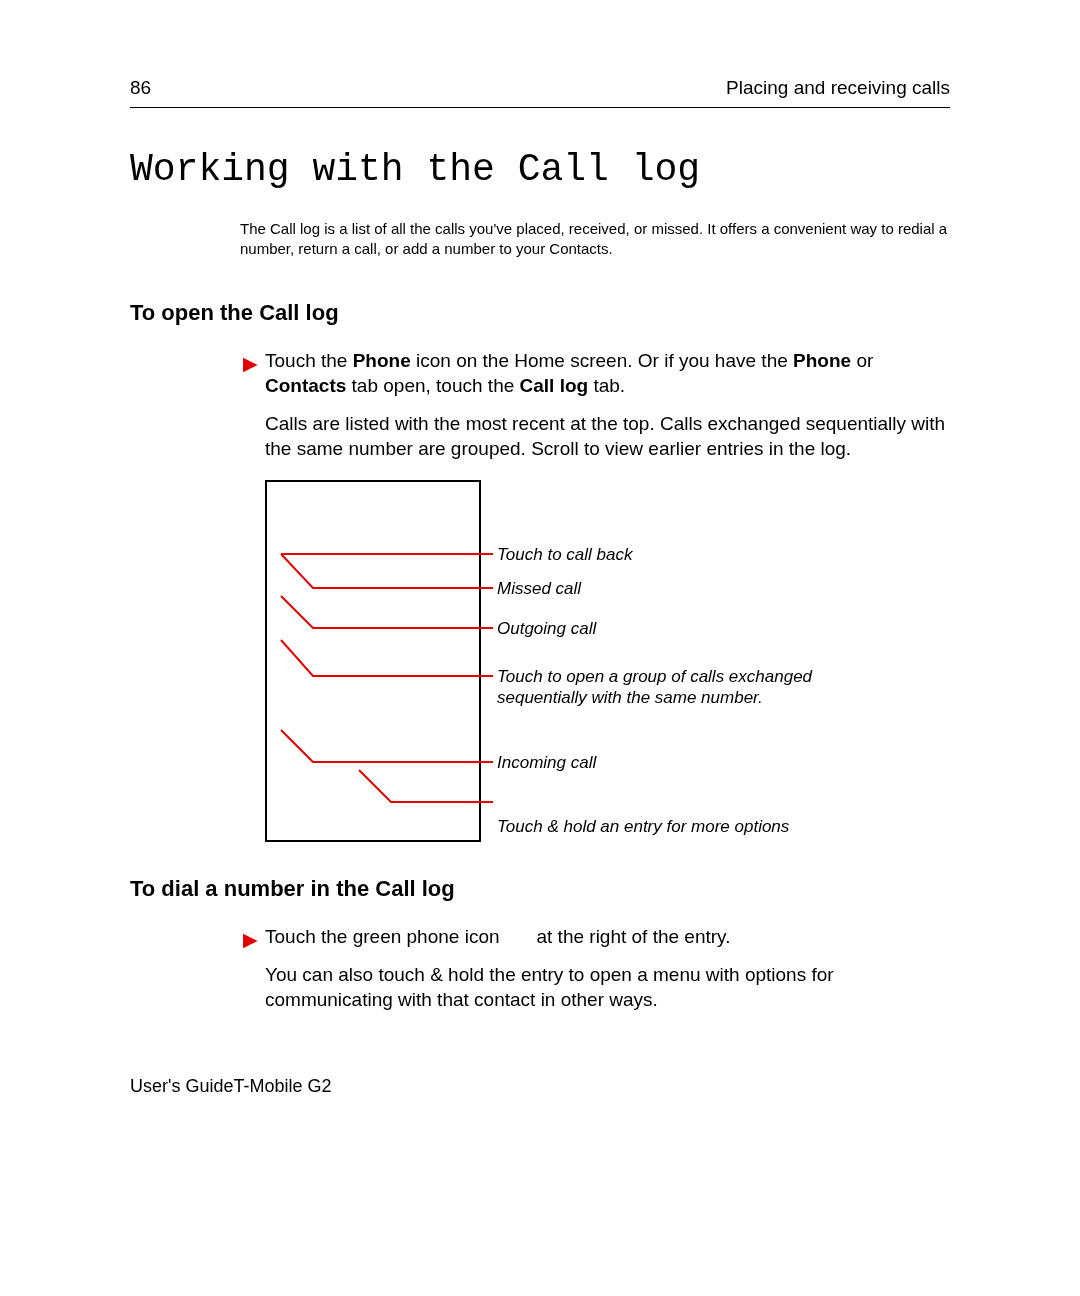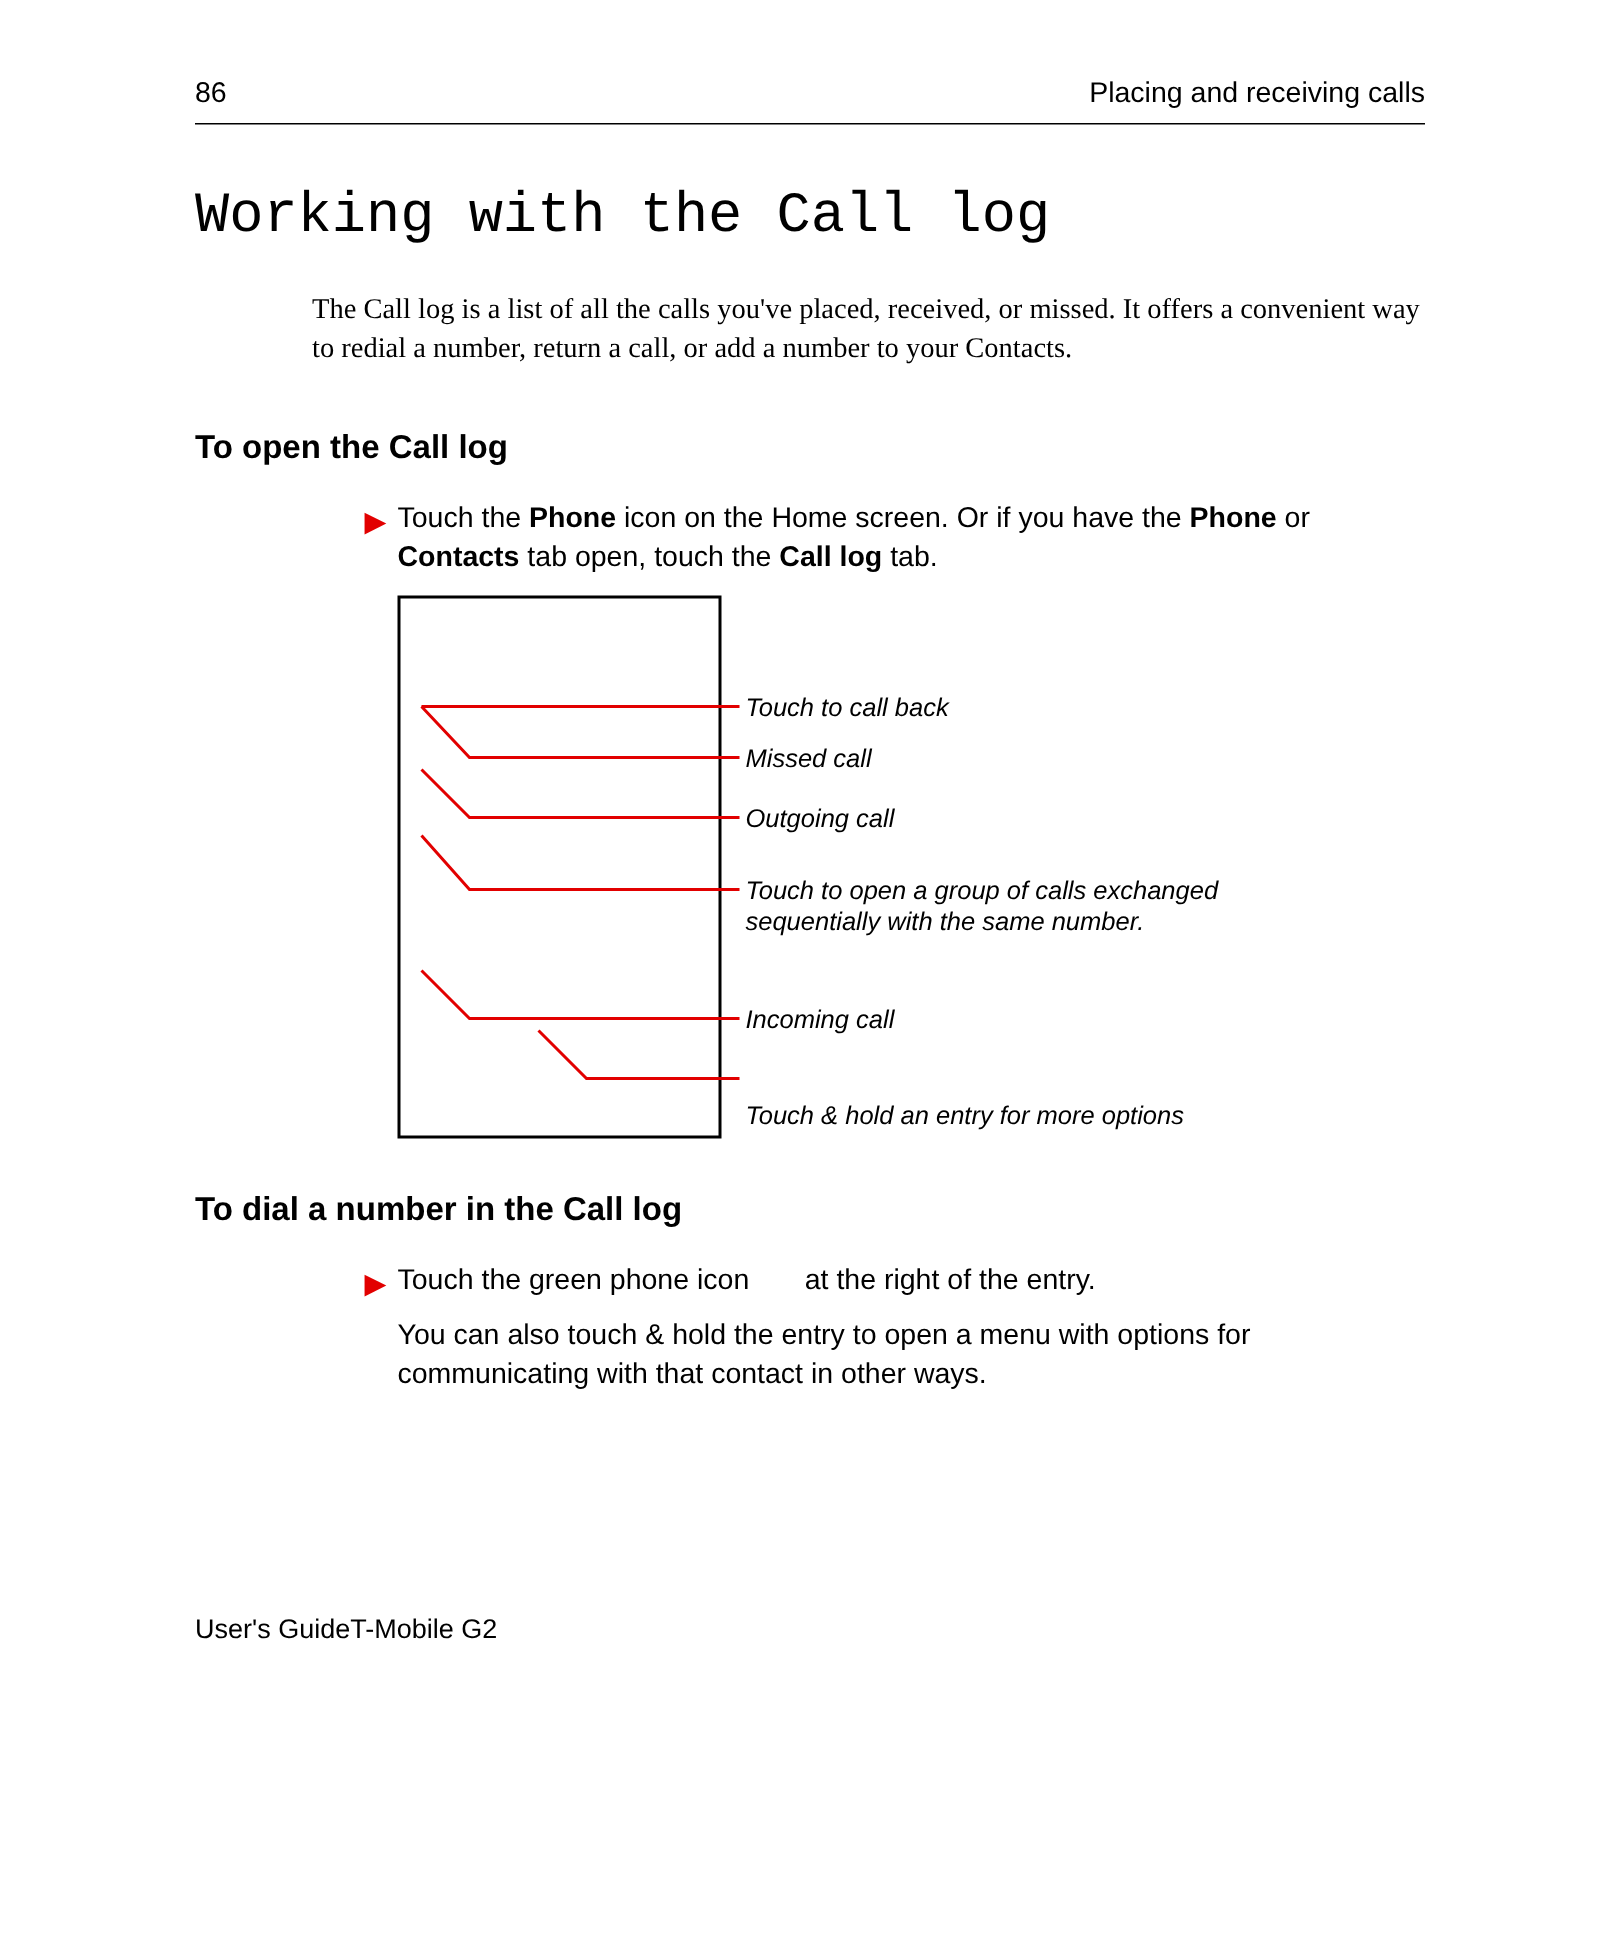--- a/index.html
+++ b/index.html
@@ -1,21 +1,21 @@
 <!DOCTYPE html>
 <html><head>
 <meta charset="utf-8">
 <style>
   * { box-sizing: border-box; margin: 0; padding: 0; }
   html, body { width: 1080px; height: 1296px; background: #fff; font-family: Arial, Helvetica, sans-serif; color: #000; }
-  .page { position: relative; width: 1080px; height: 1267px; padding: 52px 130px 0 130px; }
+  .page { position: relative; width: 1080px; height: 1267px; padding: 77px 130px 0 130px; }
   .header-row { display: flex; justify-content: space-between; font-size: 19px; margin-bottom: 8px; }
   .hr { border: none; border-top: 1px solid #000; margin-bottom: 40px; }
   .title { font-size: 38px; font-weight: 400; margin-bottom: 28px; font-family: Liberation Mono, monospace; }
-  .intro { font-size: 19px; line-height: 1.35; margin-left: 78px; margin-right: 0; margin-bottom: 40px; font-family: Liberation Serif, serif; }
+  .intro { font-size: 15px; line-height: 1.35; margin-left: 110px; margin-right: 0; margin-bottom: 40px; }
   .subhead { font-size: 22px; margin-bottom: 22px; }
   .indent { margin-left: 135px; margin-right: 0; }
   .bullet-row { position: relative; font-size: 19px; line-height: 1.35; margin-bottom: 12px; }
   .arrow { position: absolute; left: -22px; top: 3px; color: #e20000; }
   .para { font-size: 19px; line-height: 1.35; margin-bottom: 18px; }
   .bold { font-weight: 700; }
   .diagram-wrap { position: relative; height: 370px; margin-left: 135px; margin-bottom: 26px; }
   .phone-box { position: absolute; left: 0; top: 0; width: 216px; height: 362px; border: 2px solid #000; }
   .callout { position: absolute; font-size: 17px; line-height: 1.25; max-width: 340px; font-style: italic; }
   .footer-row { position: absolute; left: 130px; right: 130px; bottom: 170px; display: flex; font-size: 18px; }
@@ -36,20 +36,21 @@
 
   <p class="intro">The Call log is a list of all the calls you've placed, received, or missed. It offers a convenient way to redial a number, return a call, or add a number to your Contacts.</p>
 
   <h2 class="subhead">To open the Call log</h2>
 
   <div class="indent">
     <div class="bullet-row">
       <span class="arrow">▶</span>
       <span>Touch the </span><span class="bold">Phone</span><span> icon on the Home screen. Or if you have the </span><span class="bold">Phone</span><span>  or </span><span class="bold">Contacts</span><span>  tab open, touch the </span><span class="bold">Call log</span><span>  tab.</span>
     </div>
+    <p class="para">Calls are listed with the most recent at the top. Calls exchanged sequentially with the same number are grouped. Scroll to view earlier entries in the log.</p>
   </div>
 
   <div class="diagram-wrap">
     <div class="phone-box"></div>
 
     <svg class="lines" width="230" height="362">
       <g stroke="#e20000" stroke-width="2" fill="none">
         <path d="M16,74 L48,108 L228,108"></path>
         <path d="M16,116 L48,148 L228,148"></path>
         <path d="M16,160 L48,196 L228,196"></path>

